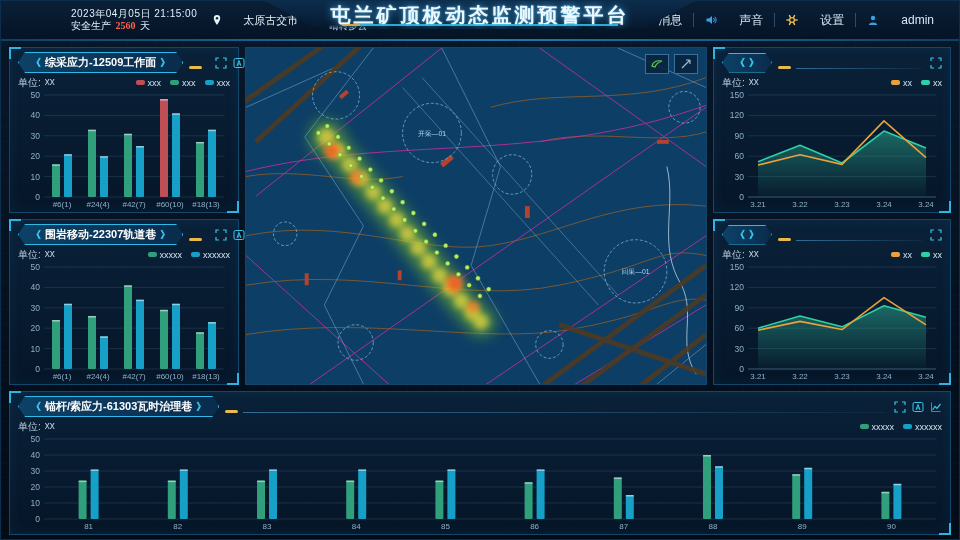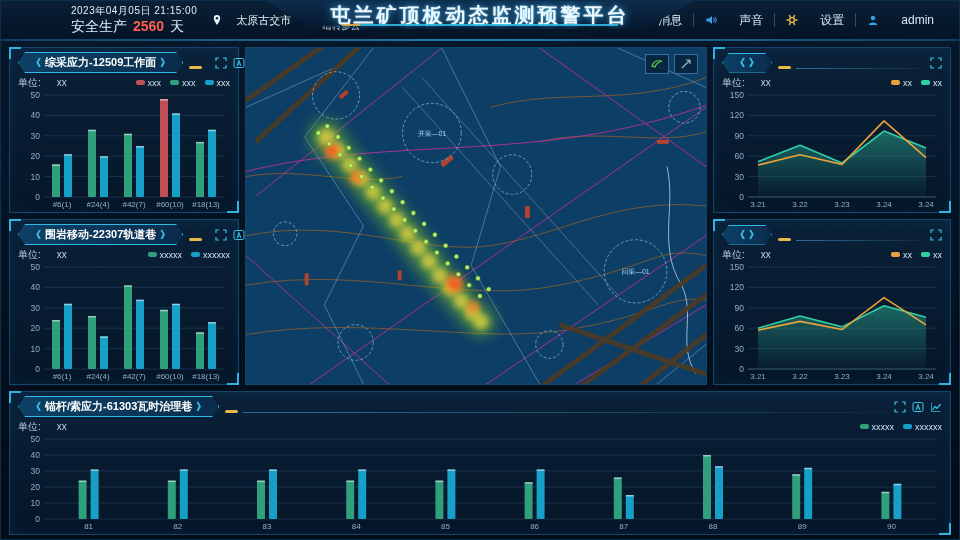--- a/index.html
+++ b/index.html
@@ -14,23 +14,23 @@
     border:1px solid #0c2e4a;}
   
   .hdr{position:relative;height:40px;display:flex;align-items:center;
     background:linear-gradient(180deg,#0a2036 0%,#051326 100%);
     border-bottom:2px solid #0f4064;}
   .hdr::after{content:"";position:absolute;left:0;right:0;bottom:-2px;height:2px;
     background:linear-gradient(90deg,rgba(15,64,100,.2),#2aa8d8 50%,rgba(15,64,100,.2));opacity:.6;}
   .hdr-left{display:flex;align-items:center;gap:14px;padding-left:70px;}
   .meta-block{line-height:1.25;}
   .meta-row1{font-size:10px;color:#dfeefb;letter-spacing:.5px;}
-  .meta-row2{font-size:14px;color:#dfeefb;}
+  .meta-row2{font-size:10px;color:#dfeefb;font-family:Liberation Serif, serif;}
   .days{color:#ff5f4d;font-weight:bold;margin:0 2px;}
-  .loc{display:flex;align-items:center;gap:13px;font-size:11px;color:#e8f2fa;}
+  .loc{display:flex;align-items:center;gap:20px;font-size:11px;color:#e8f2fa;}
   .weather{display:flex;align-items:center;gap:5px;line-height:1.2;}
   .weather .wtxt{font-size:9.5px;color:#d7e6f2;}
   .hdr-title-wrap{position:absolute;left:50%;top:0;transform:translateX(-50%);height:28px;
     display:flex;align-items:center;justify-content:center;width:430px;
     background:linear-gradient(180deg,#0c2c4c 0%,#071b33 85%,rgba(7,27,51,0) 100%);
     clip-path:polygon(0 0,100% 0,88% 100%,12% 100%);}
   .hdr-title-wrap::before{content:"";position:absolute;bottom:3px;left:18%;right:18%;height:2px;
     background:linear-gradient(90deg,#e9b949 0 18px,#2fc3ea 18px 100%);opacity:.85;}
   .hdr-title{font-size:20px;font-weight:bold;letter-spacing:3px;color:#eaf8ff;
     text-shadow:0 0 10px rgba(62,190,255,.9),0 0 2px rgba(255,255,255,.6);}
@@ -56,21 +56,21 @@
     clip-path:polygon(7px 0,calc(100% - 7px) 0,100% 50%,calc(100% - 7px) 100%,7px 100%,0 50%);
     font-size:11px;font-weight:bold;color:#fff;cursor:pointer;}
   .angle{color:#3fd6ff;font-size:10px;font-weight:bold;}
   .head-dash{width:13px;height:3px;background:#e9b949;border-radius:2px;margin:10px 0 0 6px;flex:0 0 auto;}
   .head-line{flex:1;height:1px;margin:11px 8px 0 5px;
     background:linear-gradient(90deg,rgba(70,150,200,.65),rgba(70,150,200,.08));}
   .panel-icons{display:flex;gap:6px;align-items:center;}
   .pic{width:12px;height:12px;cursor:pointer;display:block;}
   .panel-sub{display:flex;justify-content:space-between;align-items:center;height:15px;
     flex:0 0 auto;margin-top:2px;font-size:10px;color:#bdd2e0;}
-  .unit-wrap{display:flex;gap:16px;align-items:center;}
+  .unit-wrap{display:flex;gap:4px;}
   .legend{display:flex;align-items:center;text-align:right;}
   .lg-item{display:inline-flex;align-items:center;margin-left:9px;font-size:9px;color:#cfe2ee;cursor:pointer;}
   .lg-box{width:9px;height:5px;border-radius:2px;display:inline-block;margin-right:3px;}
   .plot{flex:1;min-height:0;position:relative;}
   .plot svg{position:absolute;left:0;top:0;}
   
   .map-svg{position:absolute;inset:0;width:100%;height:100%;}
   .map-controls{position:absolute;top:6px;right:8px;display:flex;gap:5px;z-index:3;}
   .map-btn{width:24px;height:20px;border:1px solid #3b6f96;background:rgba(8,34,60,.85);
     display:flex;align-items:center;justify-content:center;cursor:pointer;}

